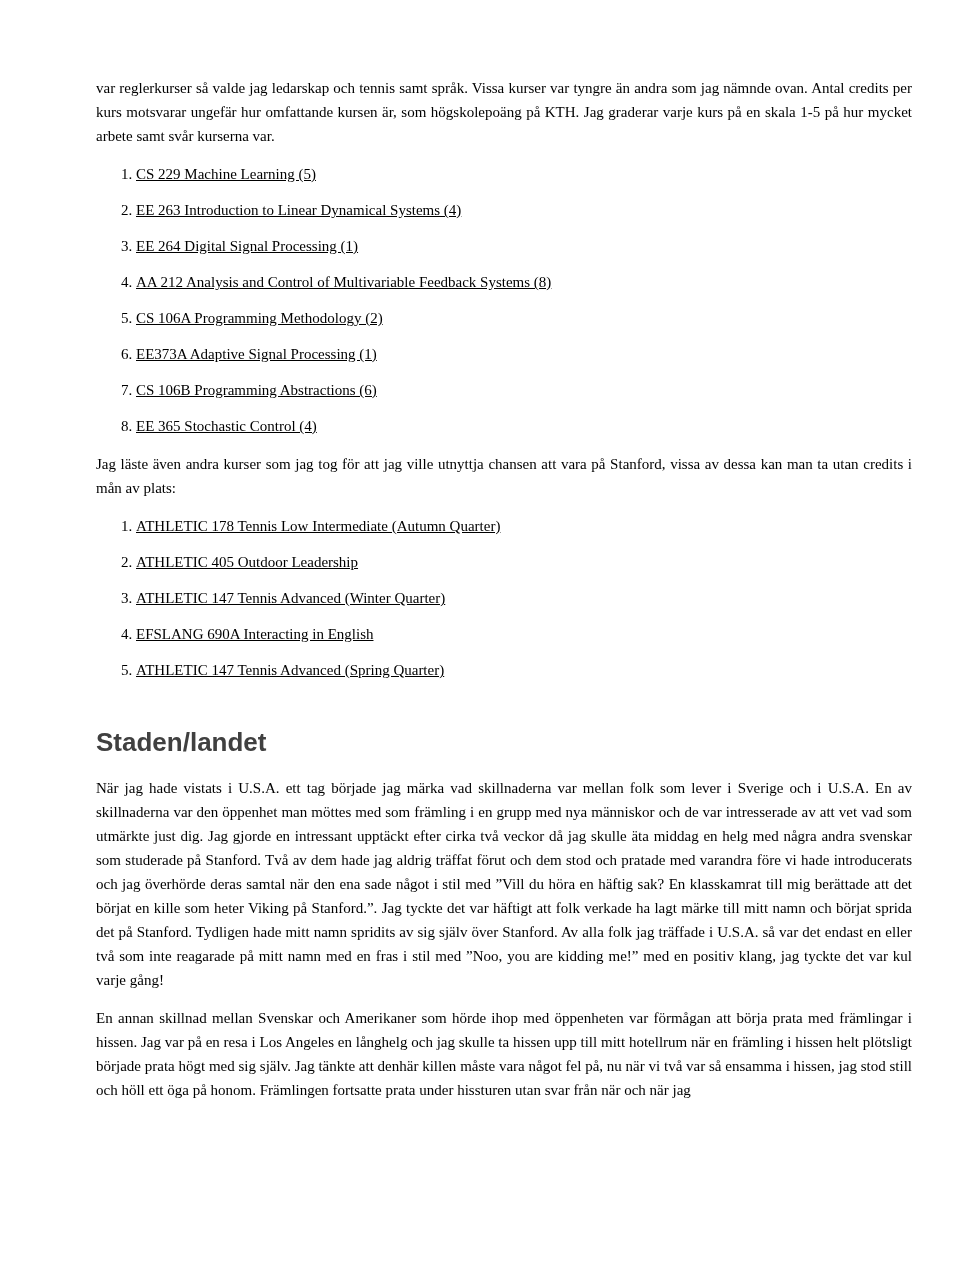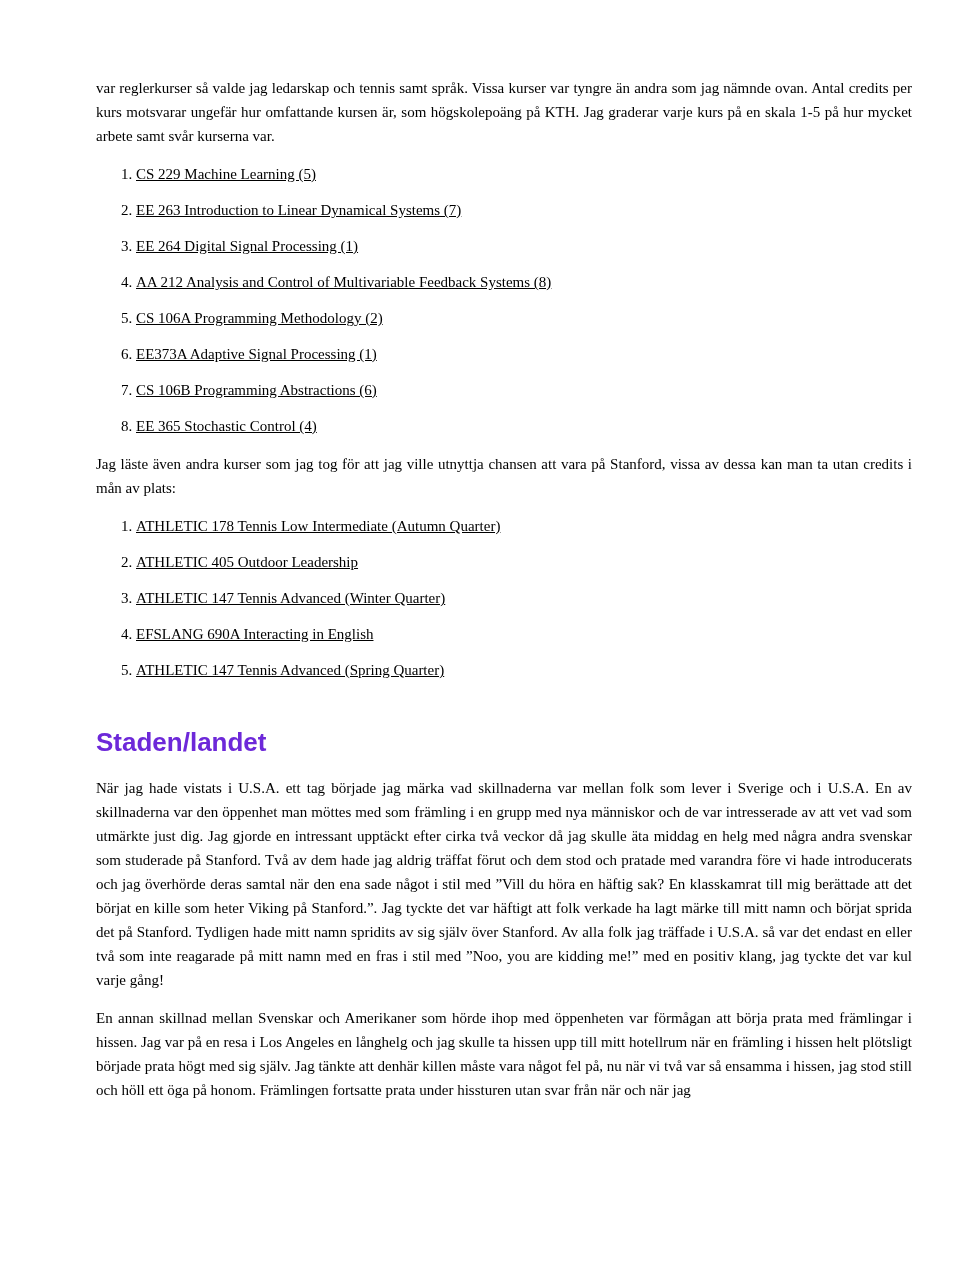--- a/index.html
+++ b/index.html
@@ -21,36 +21,36 @@
       text-align: justify;
     }
     .ordered-list {
       margin: 10px 0 14px 40px;
       text-decoration: underline;
     }
     .ordered-list li {
       margin-bottom: 4px;
     }
     .section-heading {
-      color: #6d28d9;
+      color: #404040;
       font-size: 26px;
       font-weight: bold;
       margin-top: 40px;
       margin-bottom: 10px;
       font-family: Arial, sans-serif;
     }
   </style>
 </head>
 <body>
 
 <p class="paragraph">var reglerkurser så valde jag ledarskap och tennis samt språk. Vissa kurser var tyngre än andra som jag nämnde ovan. Antal credits per kurs motsvarar ungefär hur omfattande kursen är, som högskolepoäng på KTH. Jag graderar varje kurs på en skala 1-5 på hur mycket arbete samt svår kurserna var.</p>
 
 <ol class="ordered-list">
   <li>CS 229 Machine Learning (5)</li>
-  <li>EE 263 Introduction to Linear Dynamical Systems (7)</li>
+  <li>EE 263 Introduction to Linear Dynamical Systems (4)</li>
   <li>EE 264 Digital Signal Processing (1)</li>
   <li>AA 212 Analysis and Control of Multivariable Feedback Systems (8)</li>
   <li>CS 106A Programming Methodology (2)</li>
   <li>EE373A Adaptive Signal Processing (1)</li>
   <li>CS 106B Programming Abstractions (6)</li>
   <li>EE 365 Stochastic Control (4)</li>
 </ol>
 
 <p class="paragraph">Jag läste även andra kurser som jag tog för att jag ville utnyttja chansen att vara på Stanford, vissa av dessa kan man ta utan credits i mån av plats:</p>
 

